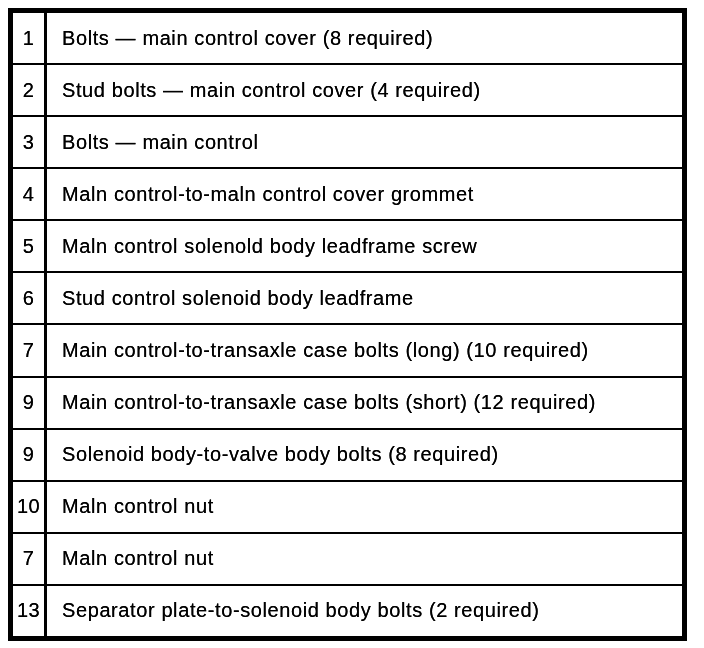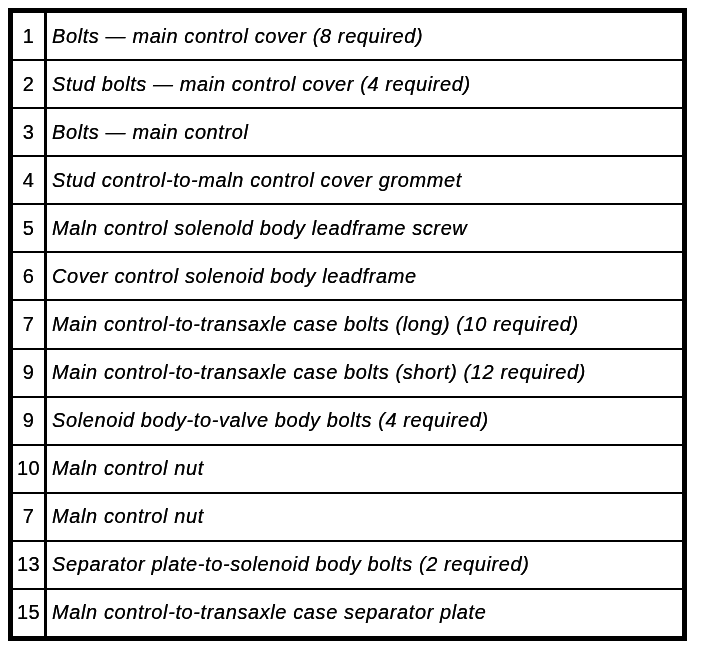--- a/index.html
+++ b/index.html
@@ -48,27 +48,26 @@
     font-size: 20px;
     letter-spacing: 0.3px;
     text-shadow: 0 0 0.6px rgba(0,0,0,0.9);
     white-space: nowrap;
     overflow: hidden;
   }
   .cell-desc {
     flex: 1 1 auto;
     display: flex;
     align-items: center;
-    padding-left: 5px;
+    padding-left: 15px;
     font-size: 20px;
     letter-spacing: 0.6px;
     text-shadow: 0 0 0.6px rgba(0,0,0,0.9);
     white-space: nowrap;
     overflow: hidden;
-    font-style: italic;
   }
 </style>
 </head>
 <body>
 
 <div class="page">
   <div class="parts-table" id="parts-table">
   <div class="row">
     <div class="cell-num">1</div>
     <div class="cell-desc">Bolts — main control cover (8 required)</div>
@@ -79,63 +78,59 @@
     <div class="cell-desc">Stud bolts — main control cover (4 required)</div>
   </div>
 
   <div class="row">
     <div class="cell-num">3</div>
     <div class="cell-desc">Bolts — main control</div>
   </div>
 
   <div class="row">
     <div class="cell-num">4</div>
-    <div class="cell-desc">Stud control-to-maln control cover grommet</div>
+    <div class="cell-desc">Maln control-to-maln control cover grommet</div>
   </div>
 
   <div class="row">
     <div class="cell-num">5</div>
     <div class="cell-desc">Maln control solenold body leadframe screw</div>
   </div>
 
   <div class="row">
     <div class="cell-num">6</div>
-    <div class="cell-desc">Cover control solenoid body leadframe</div>
+    <div class="cell-desc">Stud control solenoid body leadframe</div>
   </div>
 
   <div class="row">
     <div class="cell-num">7</div>
     <div class="cell-desc">Main control-to-transaxle case bolts (long) (10 required)</div>
   </div>
 
   <div class="row">
     <div class="cell-num">9</div>
     <div class="cell-desc">Main control-to-transaxle case bolts (short) (12 required)</div>
   </div>
 
   <div class="row">
     <div class="cell-num">9</div>
-    <div class="cell-desc">Solenoid body-to-valve body bolts (4 required)</div>
+    <div class="cell-desc">Solenoid body-to-valve body bolts (8 required)</div>
   </div>
 
   <div class="row">
     <div class="cell-num">10</div>
     <div class="cell-desc">Maln control nut</div>
   </div>
 
   <div class="row">
     <div class="cell-num">7</div>
     <div class="cell-desc">Maln control nut</div>
   </div>
 
 
   <div class="row">
     <div class="cell-num">13</div>
     <div class="cell-desc">Separator plate-to-solenoid body bolts (2 required)</div>
   </div>
 
 
-  <div class="row">
-    <div class="cell-num">15</div>
-    <div class="cell-desc">Maln control-to-transaxle case separator plate</div>
-  </div>
 </div>
 </div>
 
 </body></html>

